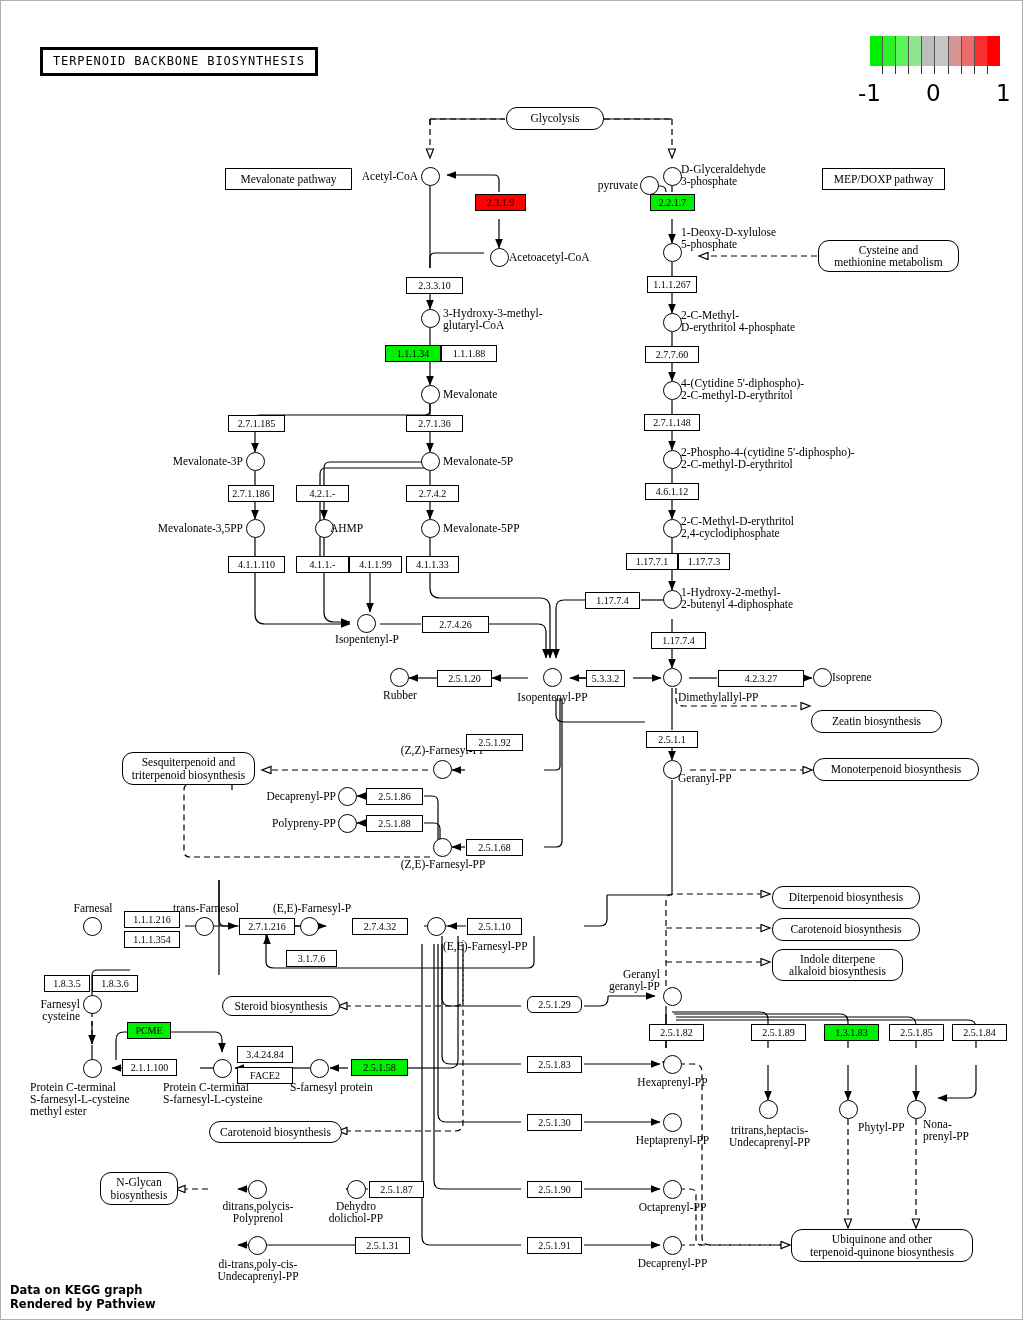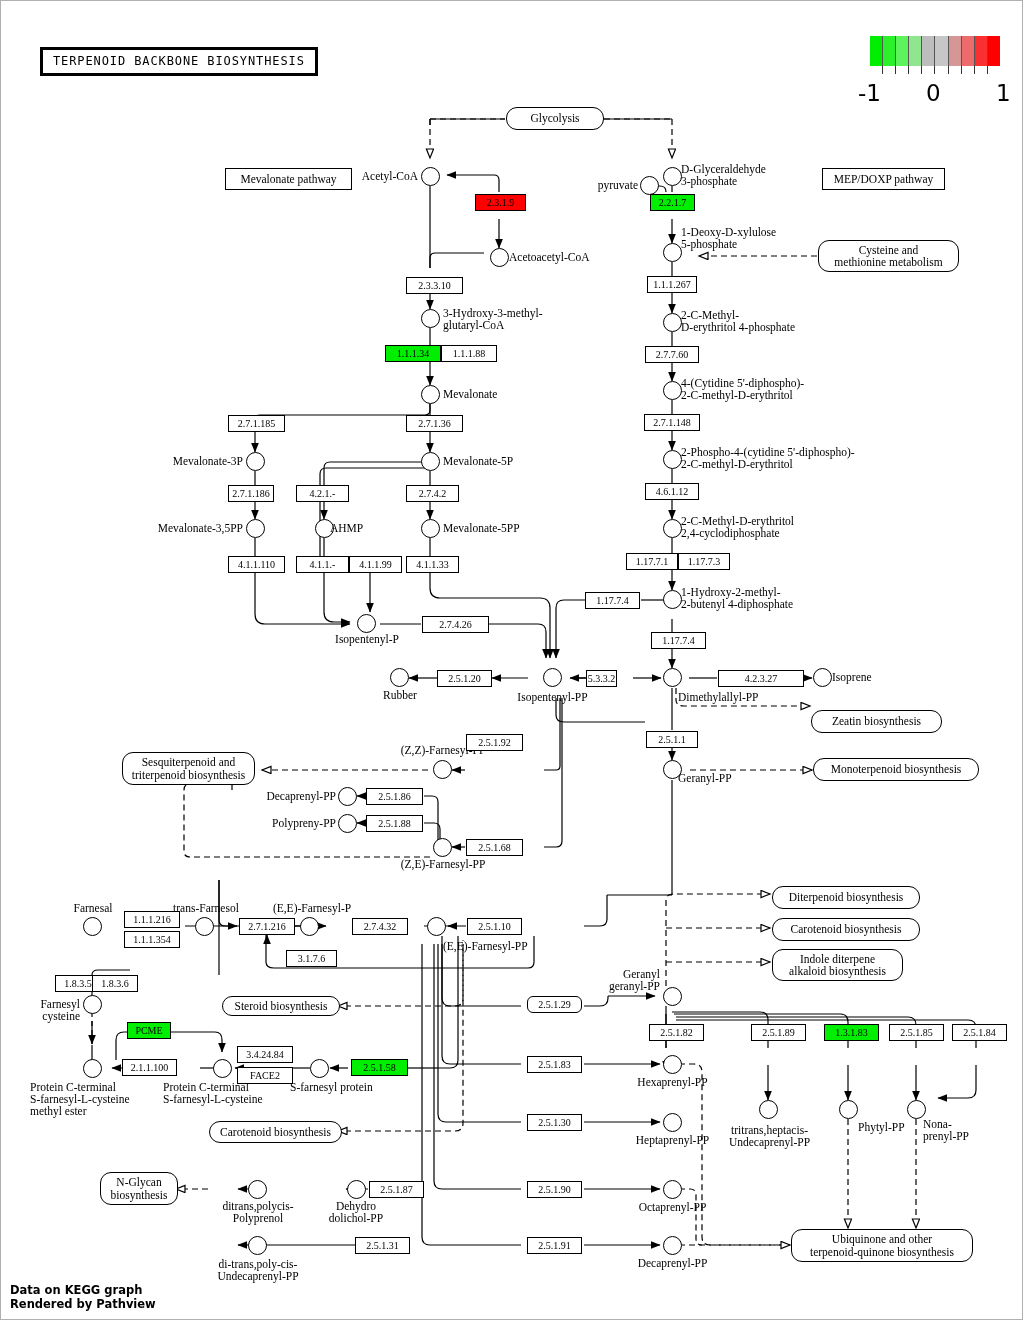--- a/index.html
+++ b/index.html
@@ -464,21 +464,21 @@
   <div class="ecbox" style="left:406px;top:415px;width:57px;">2.7.1.36</div>
   <div class="ecbox" style="left:228px;top:485px;width:46px;">2.7.1.186</div>
   <div class="ecbox" style="left:296px;top:485px;width:53px;">4.2.1.-</div>
   <div class="ecbox" style="left:406px;top:485px;width:53px;">2.7.4.2</div>
   <div class="ecbox" style="left:228px;top:556px;width:57px;">4.1.1.110</div>
   <div class="ecbox" style="left:296px;top:556px;width:53px;">4.1.1.-</div>
   <div class="ecbox" style="left:349px;top:556px;width:53px;">4.1.1.99</div>
   <div class="ecbox" style="left:406px;top:556px;width:53px;">4.1.1.33</div>
   <div class="ecbox" style="left:422px;top:616px;width:67px;">2.7.4.26</div>
   <div class="ecbox" style="left:437px;top:670px;width:55px;">2.5.1.20</div>
-  <div class="ecbox" style="left:586px;top:670px;width:31px;text-align:center;">5.3.3.2</div>
+  <div class="ecbox" style="left:586px;top:670px;width:39px;text-align:center;">5.3.3.2</div>
   <div class="ecbox green" style="left:650px;top:194px;width:45px;">2.2.1.7</div>
   <div class="ecbox" style="left:647px;top:276px;width:50px;overflow:hidden;">1.1.1.267</div>
   <div class="ecbox" style="left:645px;top:346px;width:54px;">2.7.7.60</div>
   <div class="ecbox" style="left:644px;top:414px;width:56px;">2.7.1.148</div>
   <div class="ecbox" style="left:645px;top:483px;width:54px;">4.6.1.12</div>
   <div class="ecbox" style="left:626px;top:553px;width:52px;">1.17.7.1</div>
   <div class="ecbox" style="left:678px;top:553px;width:52px;">1.17.7.3</div>
   <div class="ecbox" style="left:585px;top:592px;width:55px;">1.17.7.4</div>
   <div class="ecbox" style="left:651px;top:632px;width:55px;">1.17.7.4</div>
   <div class="ecbox" style="left:718px;top:670px;width:86px;">4.2.3.27</div>
@@ -486,21 +486,21 @@
   <div class="ecbox" style="left:466px;top:734px;width:57px;">2.5.1.92</div>
   <div class="ecbox" style="left:366px;top:788px;width:57px;">2.5.1.86</div>
   <div class="ecbox" style="left:366px;top:815px;width:57px;">2.5.1.88</div>
   <div class="ecbox" style="left:466px;top:839px;width:57px;">2.5.1.68</div>
   <div class="ecbox" style="left:124px;top:911px;width:56px;">1.1.1.216</div>
   <div class="ecbox" style="left:124px;top:931px;width:56px;">1.1.1.354</div>
   <div class="ecbox" style="left:239px;top:918px;width:56px;">2.7.1.216</div>
   <div class="ecbox" style="left:352px;top:918px;width:56px;">2.7.4.32</div>
   <div class="ecbox" style="left:286px;top:950px;width:51px;">3.1.7.6</div>
   <div class="ecbox" style="left:467px;top:918px;width:55px;">2.5.1.10</div>
-  <div class="ecbox" style="left:44px;top:975px;width:46px;margin-left:11px;">1.8.3.5</div>
+  <div class="ecbox" style="left:44px;top:975px;width:46px;">1.8.3.5</div>
   <div class="ecbox" style="left:92px;top:975px;width:46px;">1.8.3.6</div>
   <div class="ecbox green" style="left:127px;top:1022px;width:44px;">PCME</div>
   <div class="ecbox" style="left:122px;top:1059px;width:55px;">2.1.1.100</div>
   <div class="ecbox" style="left:237px;top:1046px;width:56px;">3.4.24.84</div>
   <div class="ecbox" style="left:237px;top:1067px;width:56px;">FACE2</div>
   <div class="ecbox green" style="left:351px;top:1059px;width:57px;">2.5.1.58</div>
   <div class="ecbox" style="left:527px;top:996px;width:55px;border-radius:6px;">2.5.1.29</div>
   <div class="ecbox" style="left:649px;top:1024px;width:55px;">2.5.1.82</div>
   <div class="ecbox" style="left:751px;top:1024px;width:55px;">2.5.1.89</div>
   <div class="ecbox green" style="left:824px;top:1024px;width:55px;">1.3.1.83</div>

